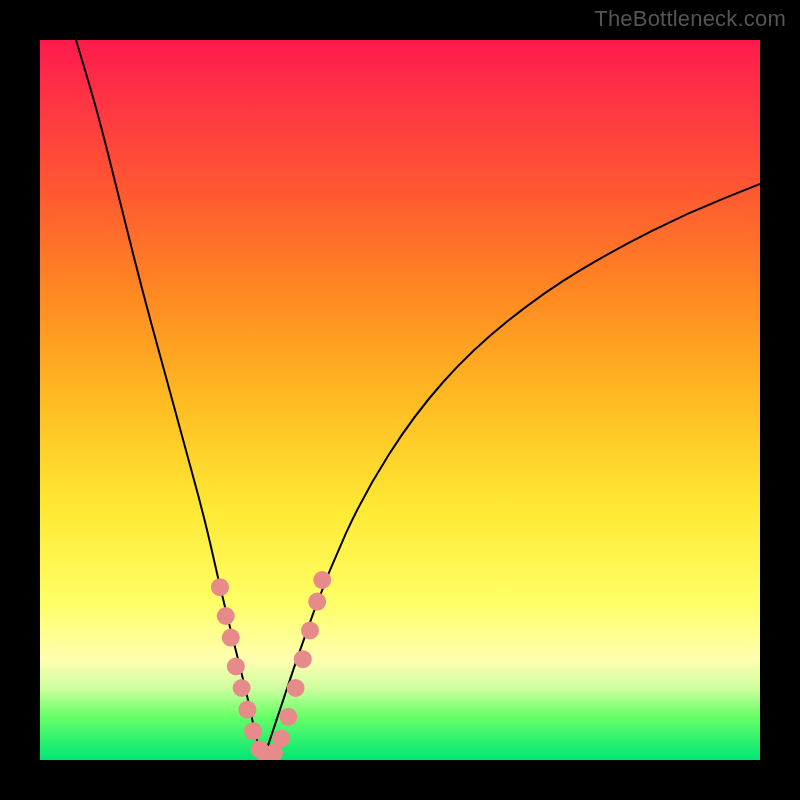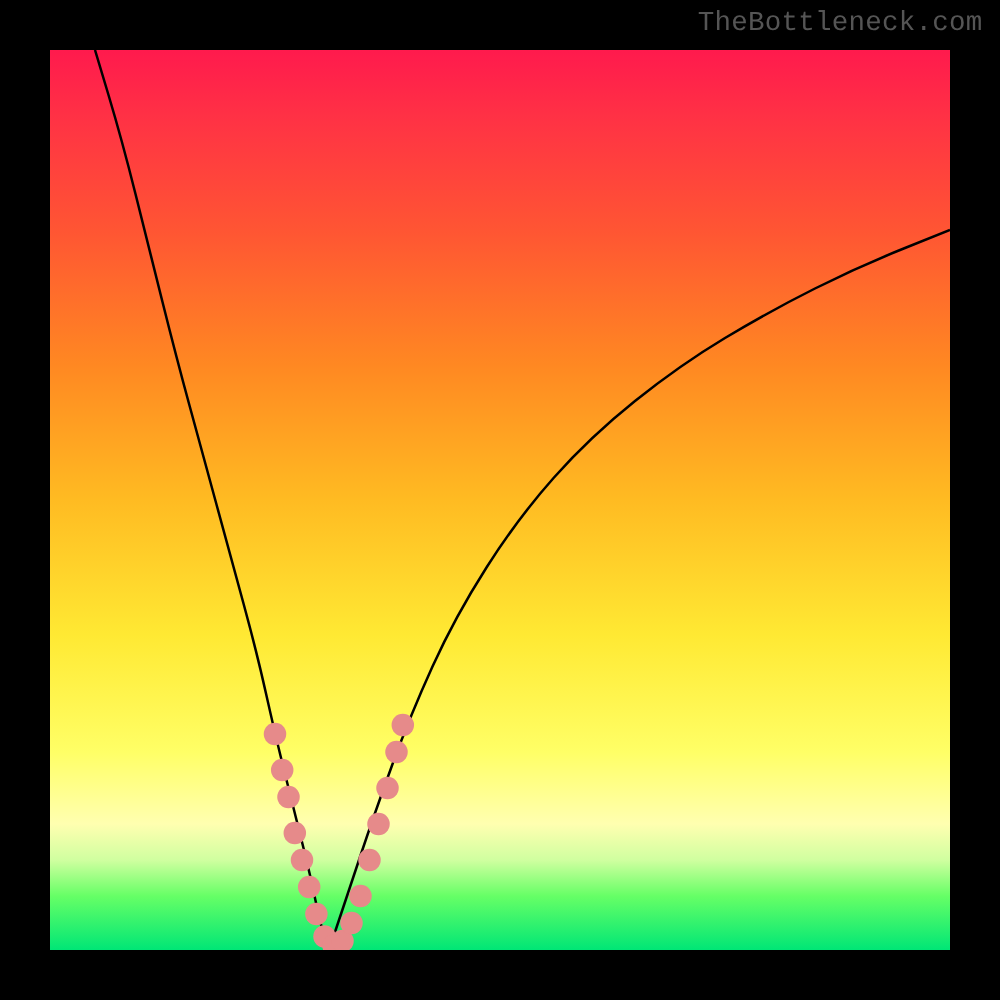--- a/index.html
+++ b/index.html
@@ -26,21 +26,21 @@
       #ffff66 78%,
       #ffffb0 86%,
       #d0ffa0 90%,
       #66ff66 94%,
       #00e676 100%);
   }
   .watermark {
     position: absolute;
     top: 6px;
     right: 14px;
-    font-family: Liberation Mono, monospace;
+    font-family: Liberation Sans, sans-serif;
     font-size: 22px;
     color: #555555;
     letter-spacing: 0.2px;
   }
   svg.curves {
     position: absolute;
     left: 0;
     top: 0;
     width: 720px;
     height: 720px;

